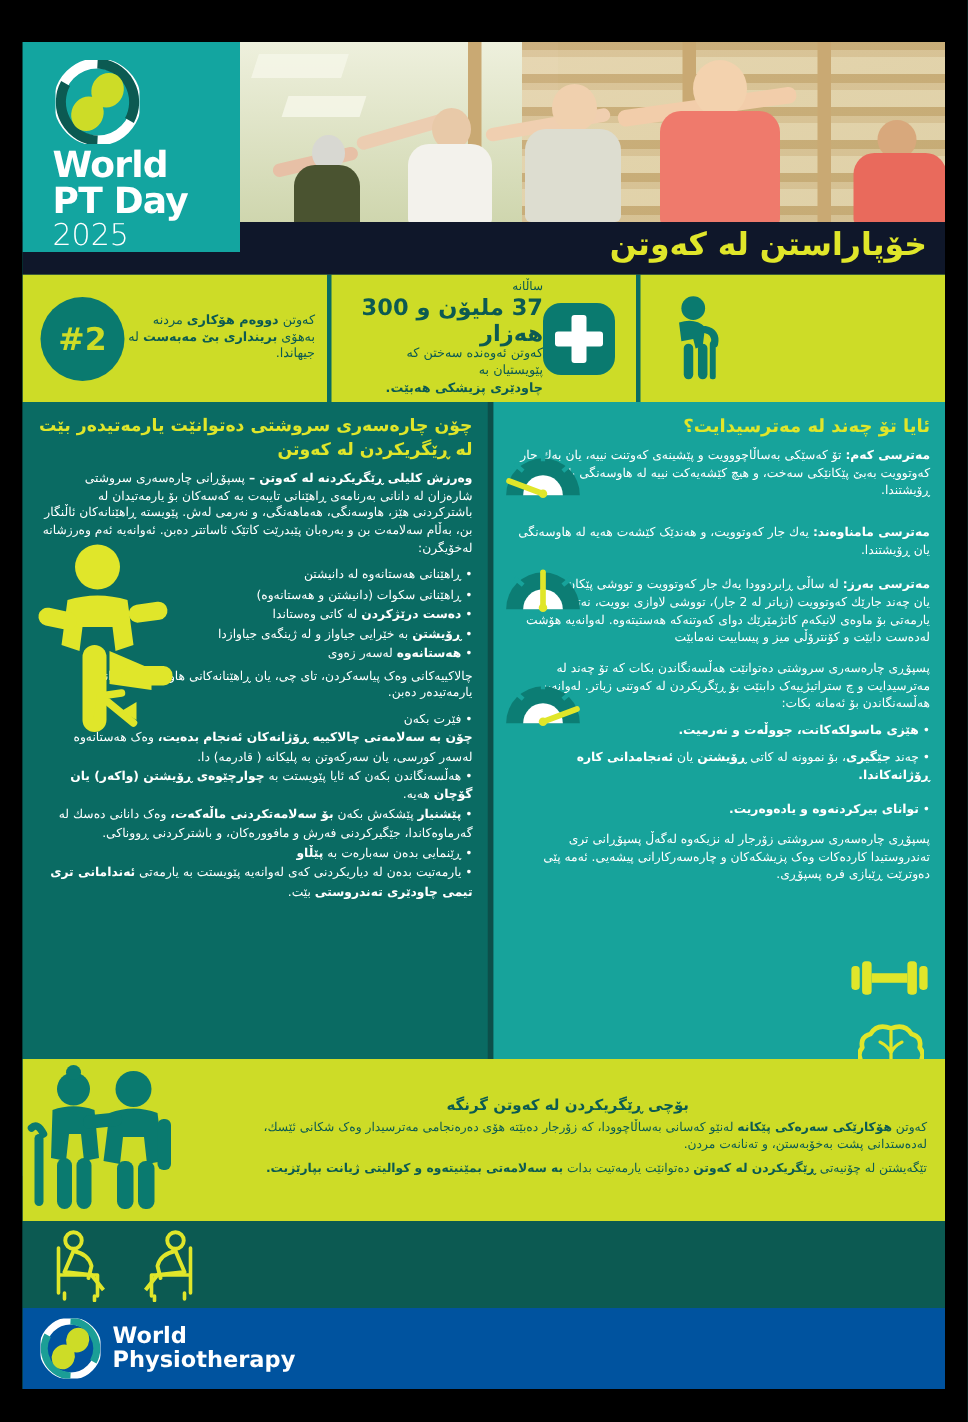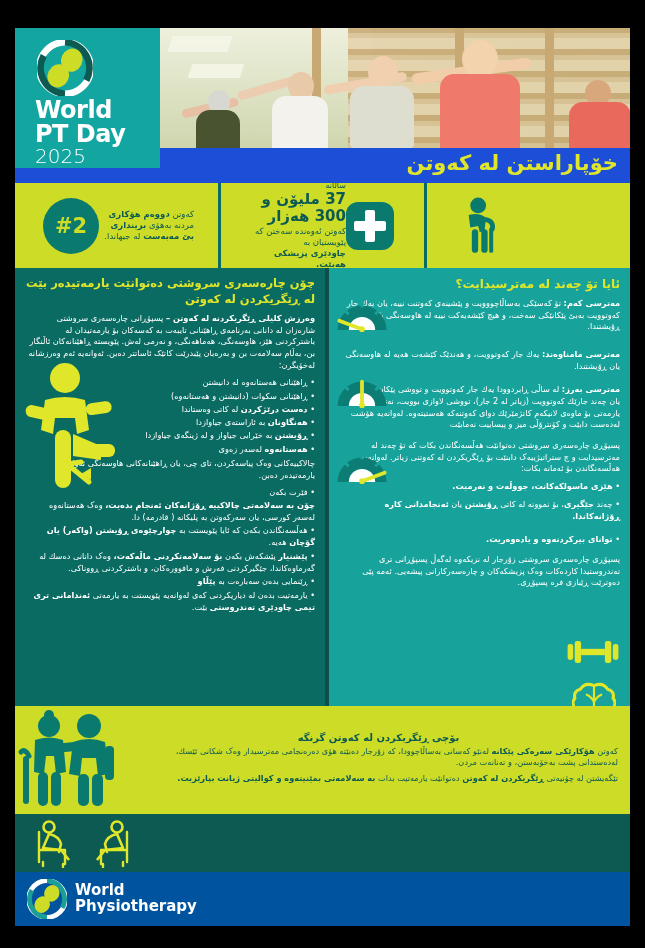--- a/index.html
+++ b/index.html
@@ -20,27 +20,27 @@
   .photo .wallbars{position:absolute;right:0;top:0;width:60%;height:100%;
      background:repeating-linear-gradient(0deg,#d9bf92 0 5px,#c7a670 5px 11px,#e5d2ab 11px 22px);opacity:.85;}
   .photo .post{position:absolute;top:0;width:9px;height:100%;background:#c9a973;}
   .photo .room{position:absolute;left:0;top:0;width:45%;height:100%;
      background:linear-gradient(180deg,#eef0dd,#cfd6ae);}
   .ceil{position:absolute;background:#f4f5e7;opacity:.9;transform:skewX(-18deg);}
   .person{position:absolute;bottom:0;}
   .person .head{position:absolute;border-radius:50%;}
   .person .body{position:absolute;border-radius:14px 14px 4px 4px;}
   .person .arm{position:absolute;height:9px;border-radius:5px;transform-origin:left center;}
-  .title-bar{position:absolute;left:0;top:120px;right:0;height:35px;background:#1d4ed8;z-index:2;}
+  .title-bar{position:absolute;left:0;top:120px;right:0;height:35px;background:#0f172a;z-index:2;}
   .title-bar h1{margin:0;position:absolute;right:12px;top:3px;color:#e0e62a;font-size:21px;
      font-weight:bold;direction:rtl;}
 
   
   .stats{position:absolute;left:0;top:155px;right:0;height:85px;background:#cddc27;display:flex;}
-  .stat{position:relative;flex:1;display:flex;align-items:center;padding:5px 24px;box-sizing:border-box;}
+  .stat{position:relative;flex:1;display:flex;align-items:center;padding:5px 8px;box-sizing:border-box;}
   .stat + .stat{border-left:3px solid #0a6b63;}
   .stat .txt{direction:rtl;text-align:right;flex:1;color:#0c5a52;font-size:8.5px;line-height:1.32;}
   .stat .txt b{color:#0c5a52;}
   .badge2{width:56px;height:56px;border-radius:50%;background:#0a7a6f;display:flex;align-items:center;
      justify-content:center;color:#cddc27;font-size:21px;font-weight:bold;flex:none;margin-left:4px;}
   .cross{width:48px;height:48px;border-radius:12px;background:#0a7a6f;position:relative;flex:none;margin-right:6px;}
   .cross:before,.cross:after{content:"";position:absolute;background:#fff;border-radius:2px;}
   .cross:before{left:19px;top:8px;width:10px;height:32px;}
   .cross:after{left:8px;top:19px;width:32px;height:10px;}
   .bignum{font-size:15px;font-weight:bold;display:block;line-height:1.15;}
@@ -209,21 +209,20 @@
         <path d="M52 74 l0 22 28 4 0 -14 z" fill="#e0e62a"></path>
         <rect x="60" y="84" width="34" height="13" rx="6" fill="#e0e62a"></rect>
         <path d="M46 104 l22 18 M46 104 l-2 14 M46 104 l14 -2" stroke="#e0e62a" stroke-width="5" fill="none" stroke-linecap="round"></path>
         <path d="M70 120 l-10 -6 10 -6 z" fill="#e0e62a"></path>
       </svg>
 
       <ul class="bl">
         <li><span>ڕاهێنانی هەستانەوە لە دانیشتن</span></li>
         <li><span>ڕاهێنانی سکوات (دانیشتن و هەستانەوە)</span></li>
         <li><b>دەست درێژکردن</b><span> لە کاتی وەستاندا</span></li>
-        <li><b>هەنگاونان</b><span> بە ئاراستەی جیاوازدا</span></li>
         <li><b>ڕۆیشتن</b><span> بە خێرایی جیاواز و لە ژینگەی جیاوازدا</span></li>
         <li><b>هەستانەوە</b><span> لەسەر زەوی</span></li>
       </ul>
 
       <p class="p" style="margin-top:3px">چالاکییەکانی وەک پیاسەکردن، تای چی، یان ڕاهێنانەکانی هاوسەنگی ئەوانەش یارمەتیدەر دەبن.</p>
 
       <ul class="bl">
         <li>
           <span>فێرت بکەن</span><br>
           <b>چۆن بە سەلامەتی چالاکییە ڕۆژانەکان ئەنجام بدەیت،</b><span> وەک هەستانەوە لەسەر کورسی، یان سەرکەوتن بە پلیکانە ( قادرمە) دا.</span>

